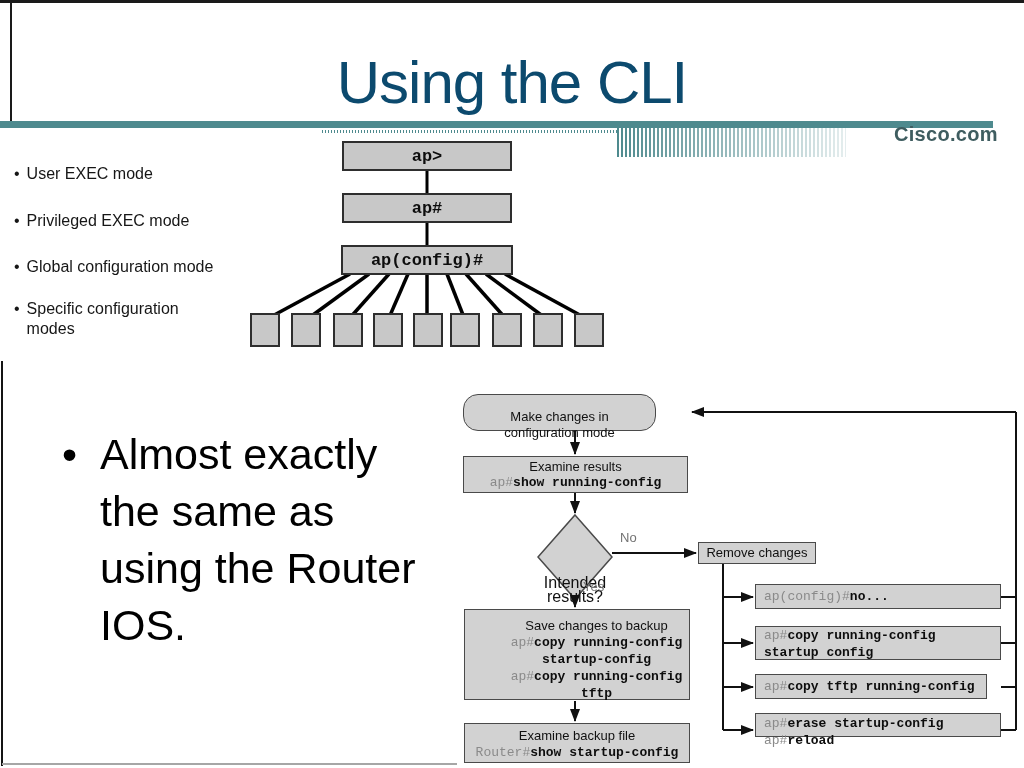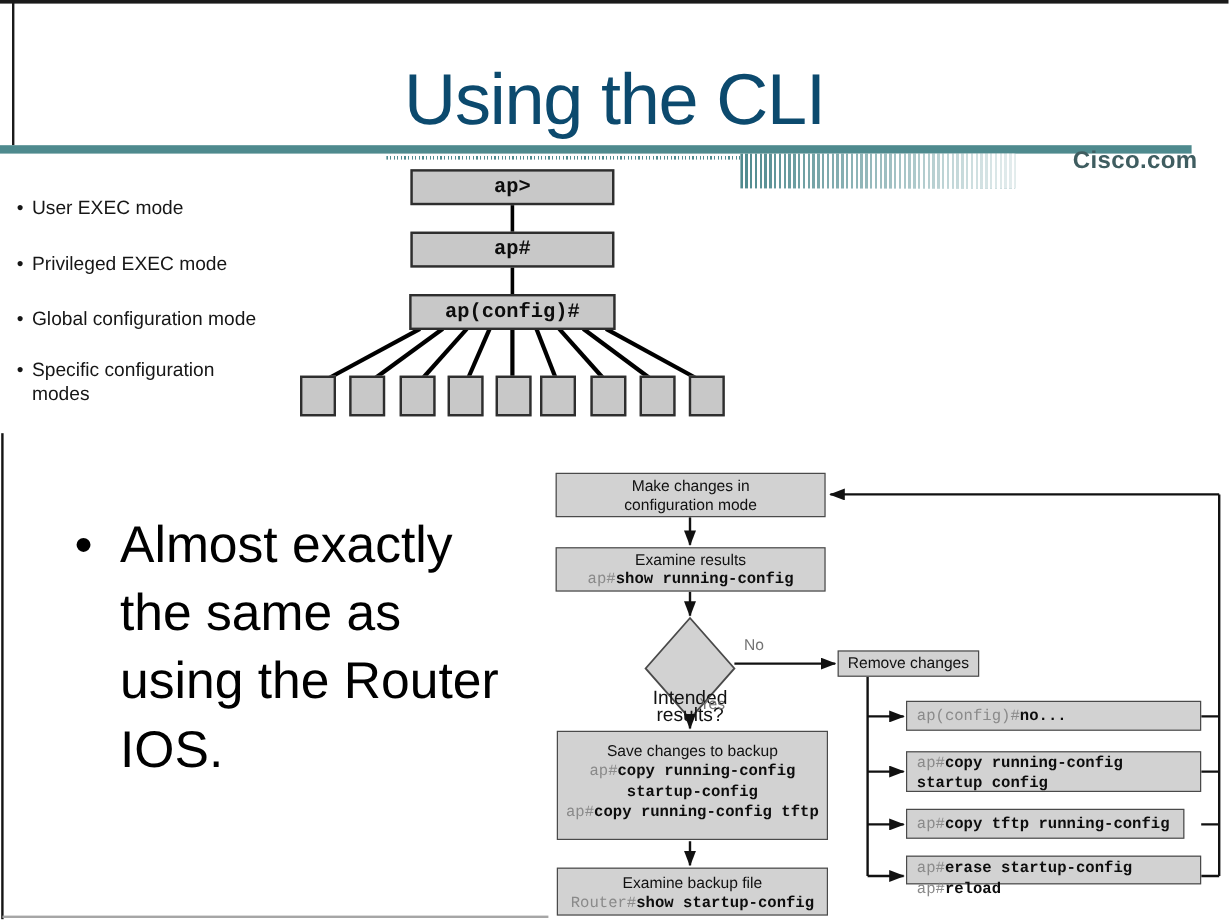--- a/index.html
+++ b/index.html
@@ -137,40 +137,40 @@
   <div class="abs inner-bottom-border"></div>
 
   <div class="abs big-bullet-dot">•</div>
   <div class="abs big-bullet">
     <div>Almost exactly</div>
     <div>the same as</div>
     <div>using the Router</div>
     <div>IOS.</div>
   </div>
 
-  <div class="abs fbox" style="left:463px;top:394px;width:225px;height:37px;padding-top:2px;">
+  <div class="abs fbox" style="left:463px;top:394px;width:193px;height:37px;padding-top:14px;border-radius:15px;">
     <div>Make changes in</div>
     <div>configuration mode</div>
   </div>
 
   <div class="abs fbox" style="left:463px;top:456px;width:225px;height:37px;padding-top:2px;">
     <div>Examine results</div>
     <div class="mono"><span class="prompt">ap#</span><span class="cmd">show running-config</span></div>
   </div>
 
   <div class="abs diamond-label">
     <div>Intended</div>
     <div>results?</div>
   </div>
   <div class="abs flow-label" style="left:620px;top:530px;">No</div>
   <div class="abs flow-label" style="left:583px;top:579px;">Yes</div>
 
   <div class="abs fbox" style="left:698px;top:542px;width:118px;height:22px;line-height:20px;">Remove changes</div>
 
-  <div class="abs fbox" style="left:464px;top:609px;width:226px;height:91px;padding-top:7px;line-height:17px;">
+  <div class="abs fbox" style="left:464px;top:609px;width:226px;height:91px;padding-top:7px;line-height:17px;padding-left:39px;">
     <div>Save changes to backup</div>
     <div class="mono"><span class="prompt">ap#</span><span class="cmd">copy running-config</span></div>
     <div class="mono cmd">startup-config</div>
     <div class="mono"><span class="prompt">ap#</span><span class="cmd">copy running-config tftp</span></div>
   </div>
 
   <div class="abs fbox" style="left:464px;top:723px;width:226px;height:40px;padding-top:3px;line-height:17px;">
     <div>Examine backup file</div>
     <div class="mono"><span class="prompt">Router#</span><span class="cmd">show startup-config</span></div>
   </div>

